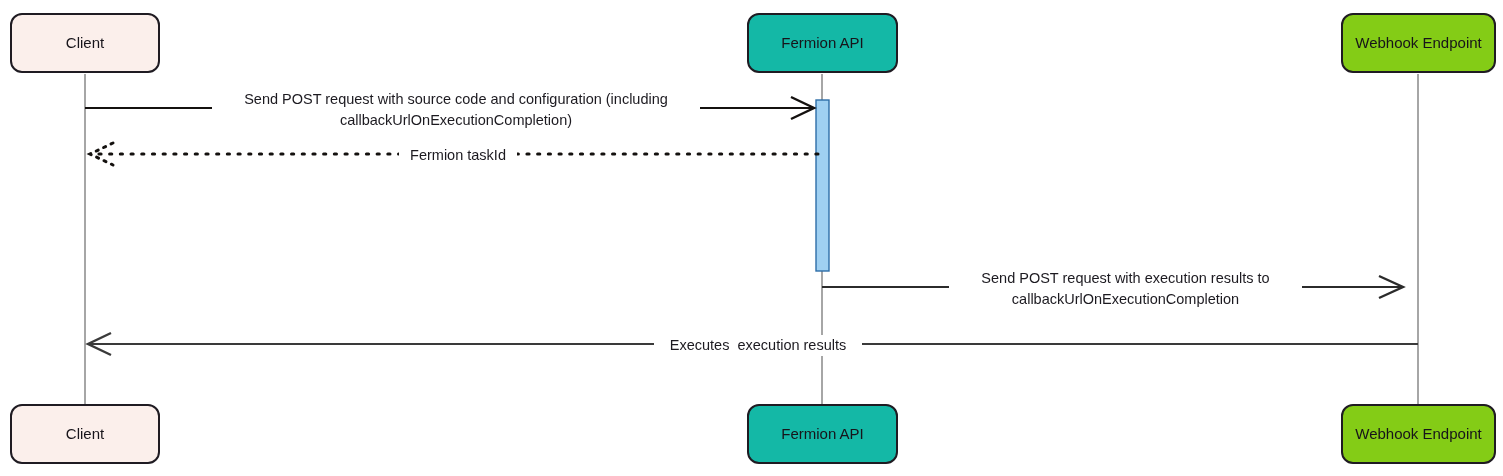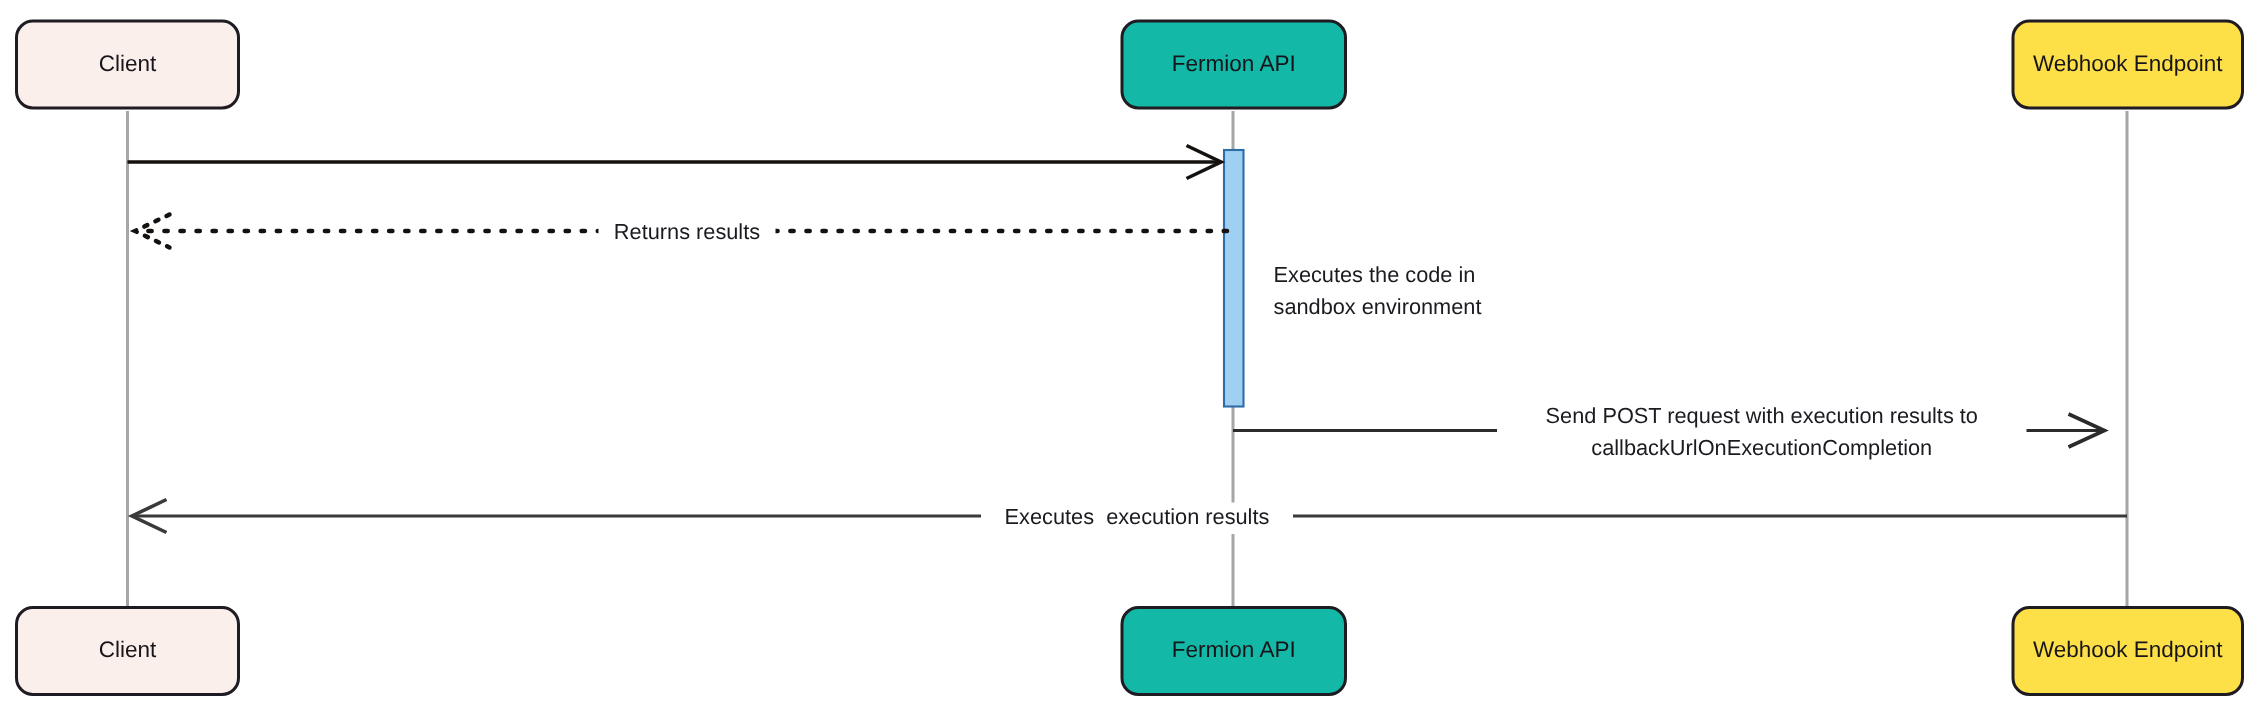--- a/index.html
+++ b/index.html
@@ -26,21 +26,21 @@
     align-items: center;
     justify-content: center;
     font-size: 15px;
     color: #17141a;
     text-align: center;
     line-height: 1.2;
     white-space: nowrap;
   }
   .actor-client  { background: #fbefeb; }
   .actor-api     { background: #14b8a6; }
-  .actor-webhook { background: #fde047; }
+  .actor-webhook { background: #84cc16; }
 
   .msg-label {
     position: absolute;
     font-size: 14.5px;
     color: #1c1a20;
     text-align: center;
     line-height: 1.45;
     background: #ffffff;
     padding: 0 4px;
     white-space: pre;
@@ -103,24 +103,24 @@
   <div class="actor-box actor-client" style="left:10px; top:404px; width:150px; height:60px;">
     <span>Client</span>
   </div>
   <div class="actor-box actor-api" style="left:747px; top:404px; width:151px; height:60px;">
     <span>Fermion API</span>
   </div>
   <div class="actor-box actor-webhook" style="left:1341px; top:404px; width:155px; height:60px;">
     <span>Webhook Endpoint</span>
   </div>
 
+  <div class="msg-label" style="left:212px; top:89px; width:480px;">Send POST request with source code and configuration (including
+callbackUrlOnExecutionCompletion)</div>
 
-  <div class="msg-label" style="left:399px; top:145px; width:110px;">Returns results</div>
+  <div class="msg-label" style="left:399px; top:145px; width:110px;">Fermion taskId</div>
 
-  <div class="msg-label" style="left:998px; top:268px; width:345px;">Send POST request with execution results to
+  <div class="msg-label" style="left:949px; top:268px; width:345px;">Send POST request with execution results to
 callbackUrlOnExecutionCompletion</div>
 
   <div class="msg-label" style="left:654px; top:335px; width:200px;">Executes  execution results</div>
 
-  <div class="note-label" style="left:849px; top:174px; width:200px;">Executes the code in
-sandbox environment</div>
 
 </div>
 
 </body></html>

